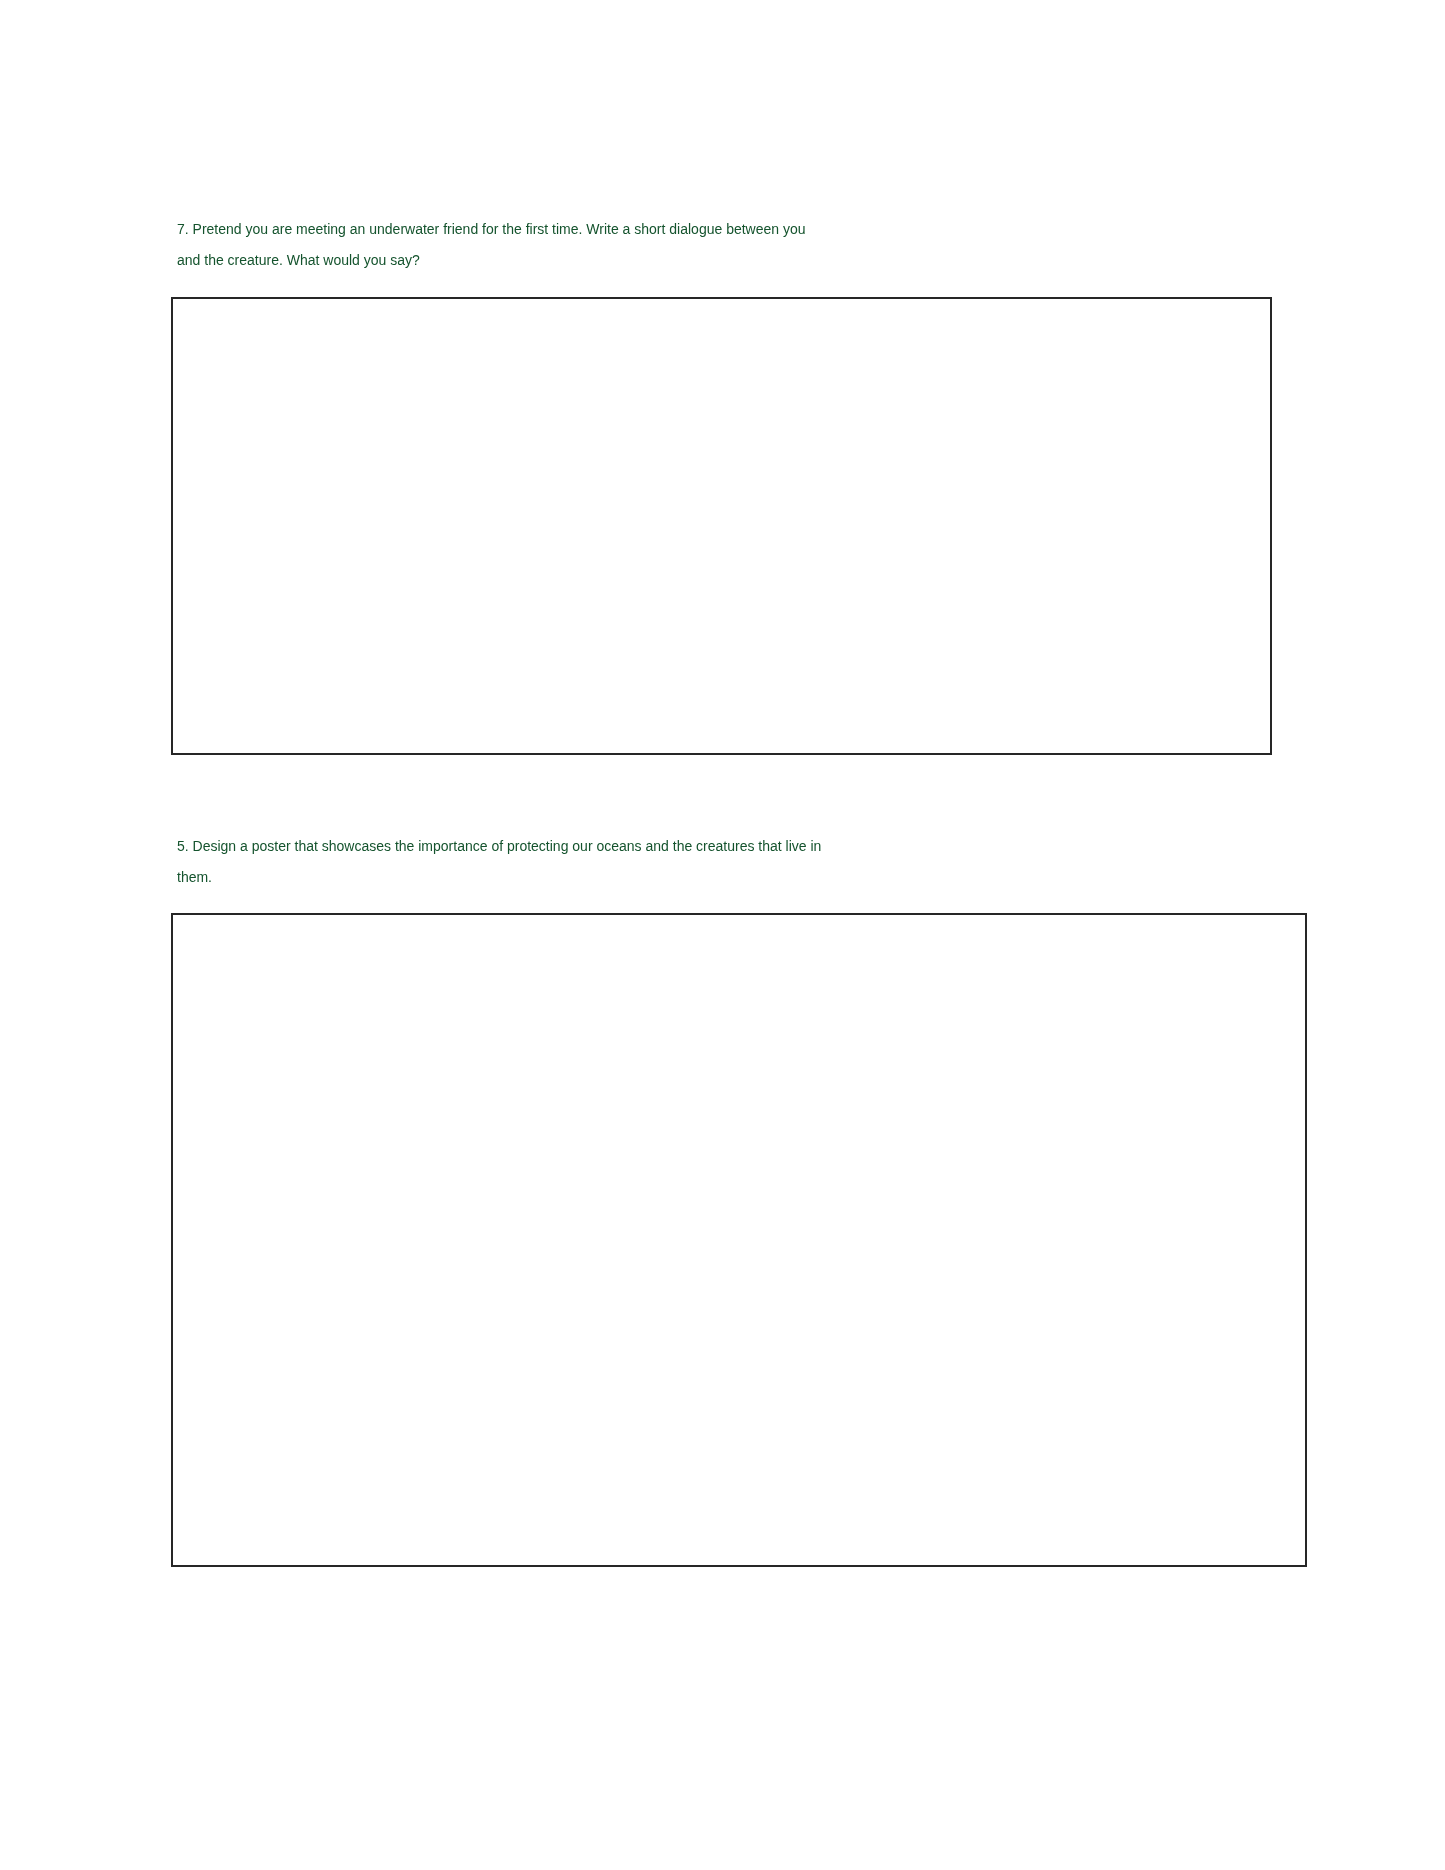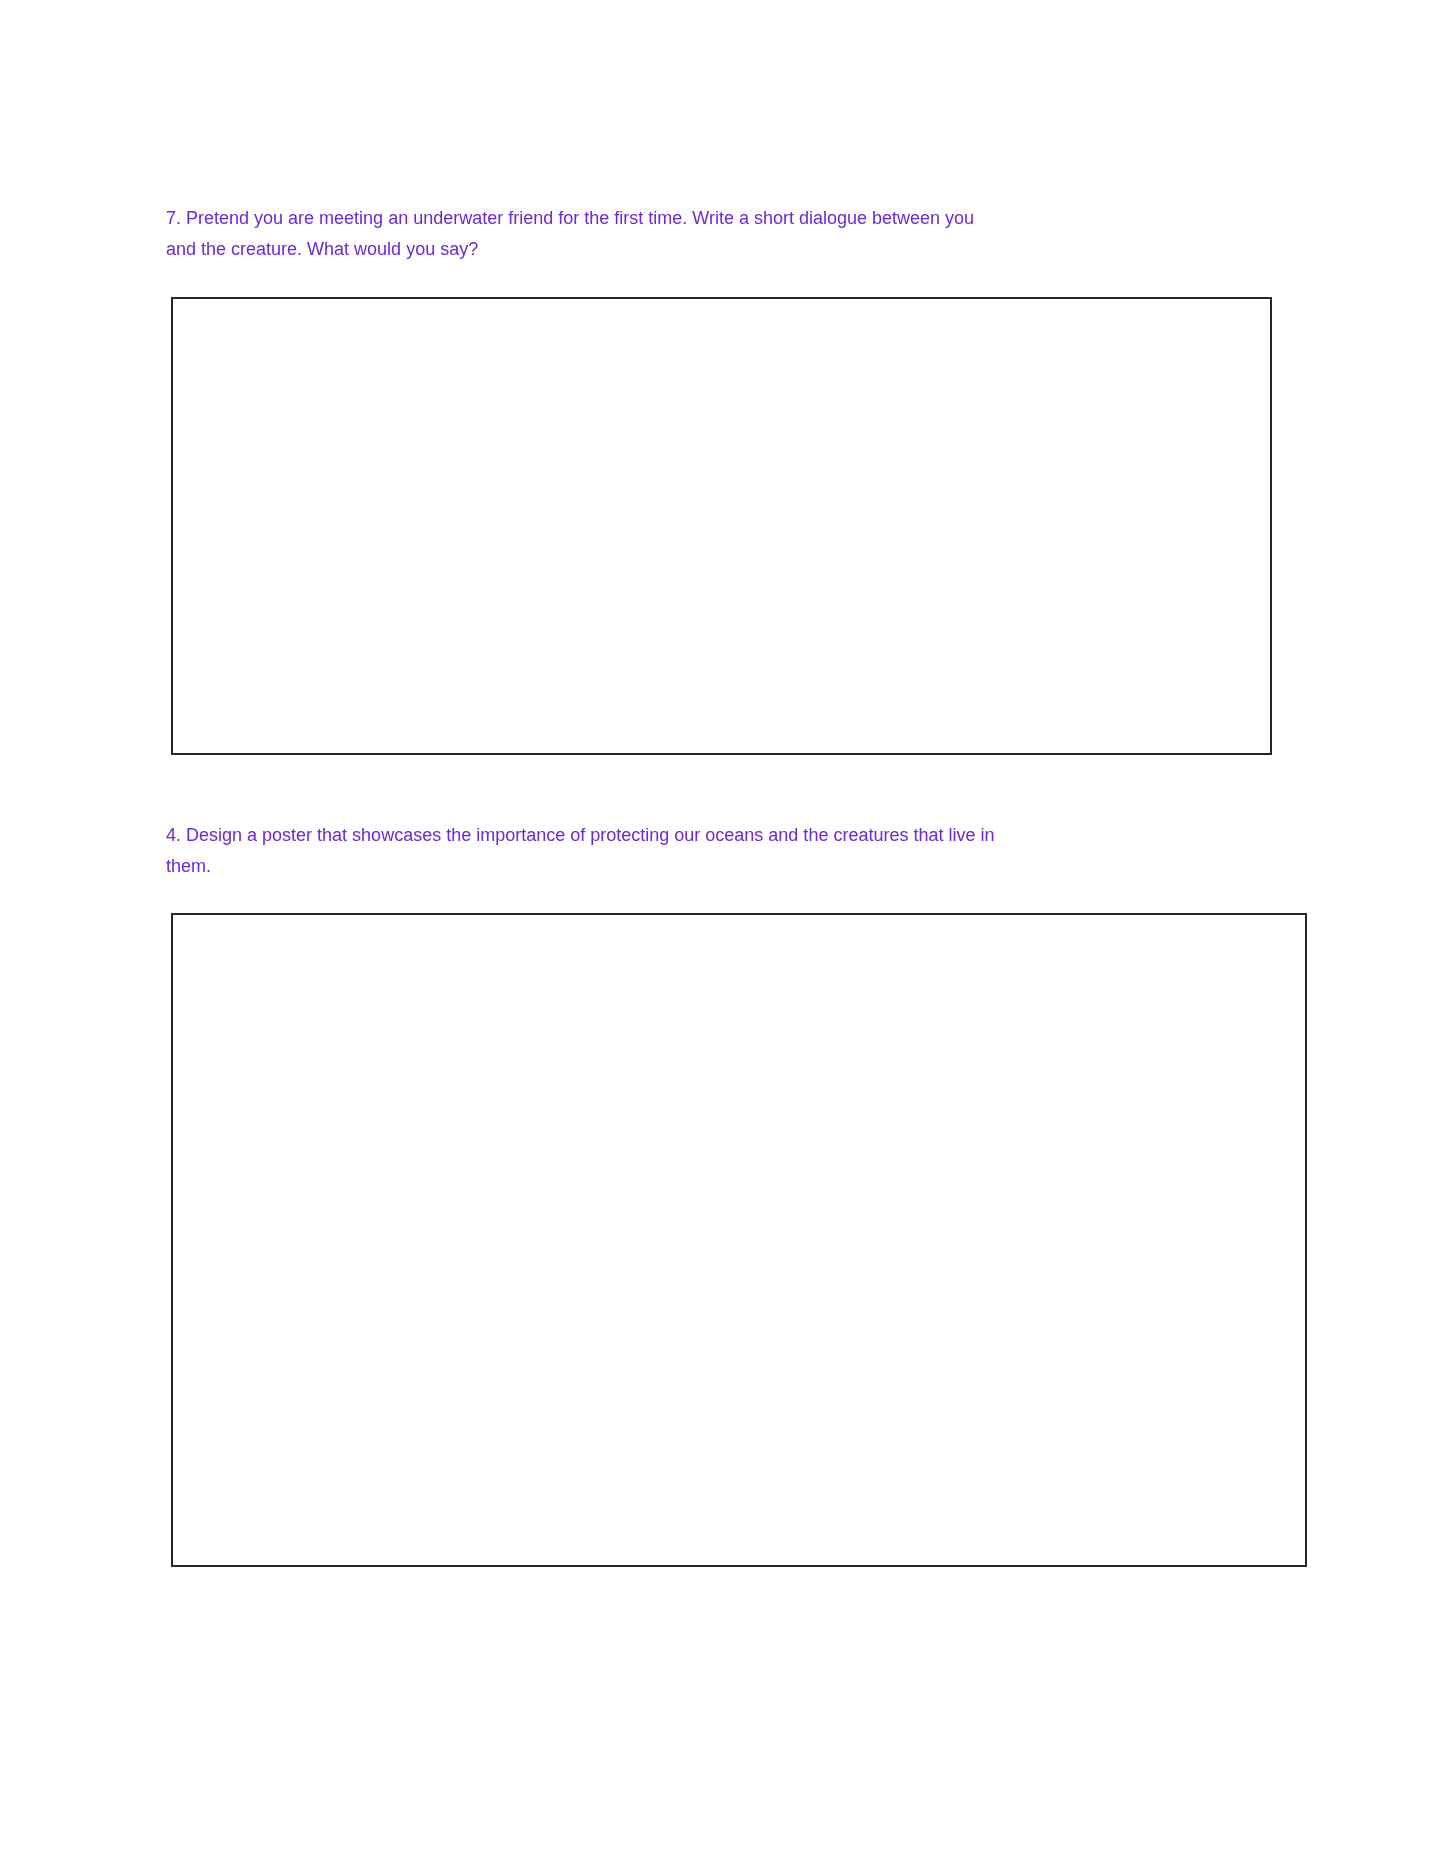--- a/index.html
+++ b/index.html
@@ -11,25 +11,25 @@
     position: relative;
     width: 1445px;
     height: 1870px;
     background: #ffffff;
     font-family: "Liberation Sans", sans-serif;
     color: #202020;
     overflow: hidden;
   }
   .prompt {
     position: absolute;
-    margin: 0;
-    font-size: 18px;
+    margin: 11px;
+    font-size: 14px;
     line-height: 31px;
     white-space: pre-line;
-    color: #6d28d9;
+    color: #14532d;
     font-weight: 400;
     letter-spacing: 0px;
   }
   .prompt-q7 {
     left: 166px;
     top: 203px;
     width: 1180px;
   }
   .prompt-q8 {
     left: 166px;
@@ -60,18 +60,18 @@
 
 <div class="page">
 
   <section>
     <p class="prompt prompt-q7">7. Pretend you are meeting an underwater friend for the first time. Write a short dialogue between you
 and the creature. What would you say?</p>
     <div class="answer-box answer-box-q7"></div>
   </section>
 
   <section>
-    <p class="prompt prompt-q8">4. Design a poster that showcases the importance of protecting our oceans and the creatures that live in
+    <p class="prompt prompt-q8">5. Design a poster that showcases the importance of protecting our oceans and the creatures that live in
 them.</p>
     <div class="answer-box answer-box-q8"></div>
   </section>
 
 </div>
 
 </body></html>

